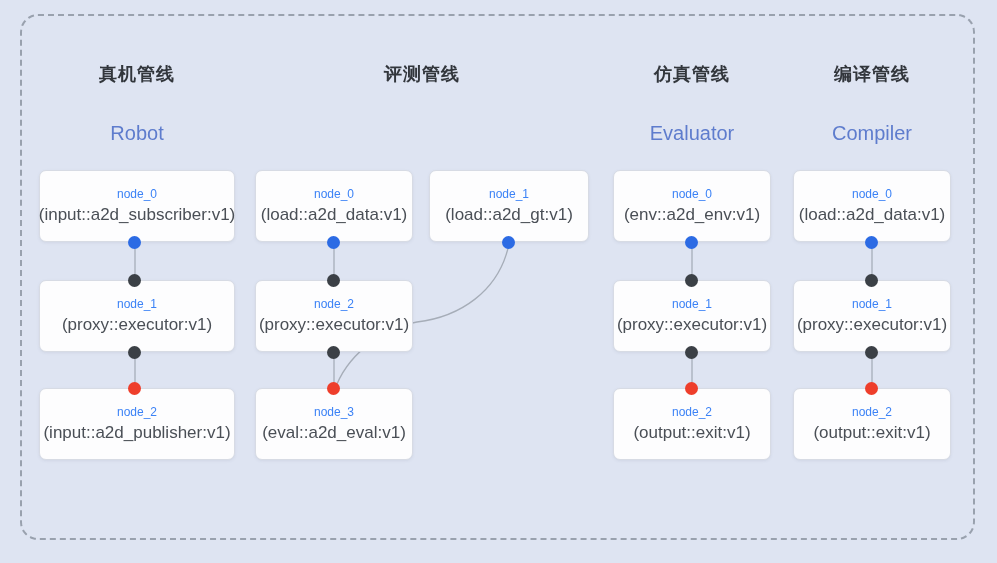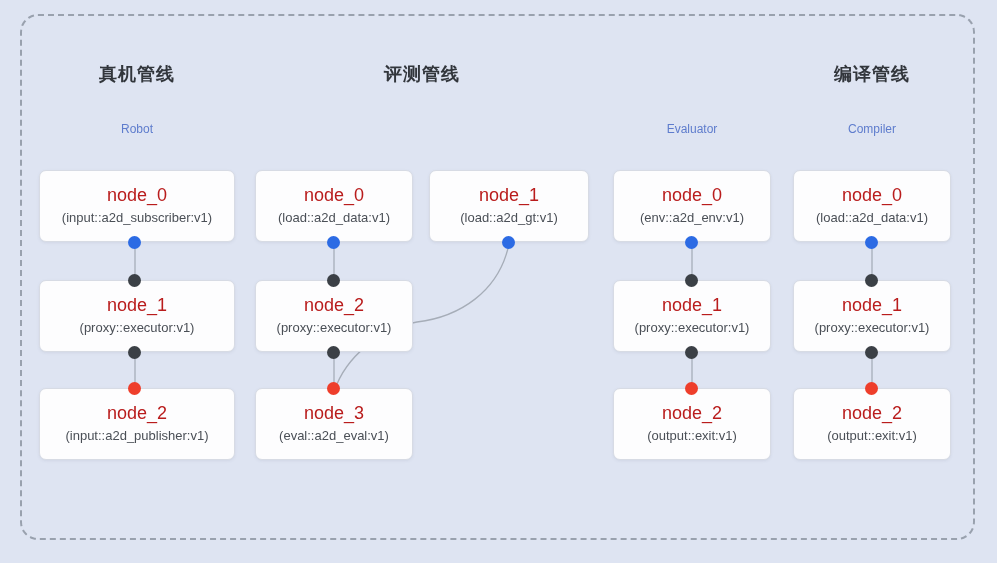--- a/index.html
+++ b/index.html
@@ -12,37 +12,37 @@
   .frame{
     position:absolute;left:20px;top:14px;width:951px;height:522px;
     border:2px dashed #99a1ae;border-radius:18px;
   }
   .col-title{
     position:absolute;text-align:center;
     font-size:18px;font-weight:bold;color:#32363c;letter-spacing:1px;
   }
   .col-sub{
     position:absolute;text-align:center;
-    font-size:12px;color:#5e7ccd;
+    font-size:20px;color:#5e7ccd;
   }
   .t-robot{left:39px;width:196px;}
   .t-eval{left:255px;width:334px;}
   .t-sim{left:613px;width:158px;}
   .t-comp{left:793px;width:158px;}
   .zh{top:62px;}
   .en{top:122px;}
   .node{
     position:absolute;height:72px;
     background:#fdfdfe;border:1px solid #d7dbe4;border-radius:7px;
     box-shadow:0 1px 3px rgba(90,100,130,0.10);
     display:flex;flex-direction:column;align-items:center;justify-content:center;
     gap:5px;box-sizing:border-box;
   }
-  .node .nm{font-size:18px;color:#b91c1c;line-height:1.1;}
-  .node .dt{font-size:13px;color:#4a4f56;line-height:1.1;}
+  .node .nm{font-size:12px;color:#3b82f6;line-height:1.1;}
+  .node .dt{font-size:17px;color:#4a4f56;line-height:1.1;}
   
   .c-robot{left:39px;width:196px;}
   .c-eval{left:255px;width:158px;}
   .c-eval2{left:429px;width:160px;}
   .c-sim{left:613px;width:158px;}
   .c-comp{left:793px;width:158px;}
   
   .r1{top:170px;} .r2{top:280px;} .r3{top:388px;}
   svg.wires{position:absolute;left:0;top:0;pointer-events:none;}
   .wire{fill:none;stroke:#a6adb8;stroke-width:1.3;}
@@ -56,20 +56,21 @@
 
 <div id="canvas">
 
   <div class="frame"></div>
 
   <div class="col-title zh t-robot">真机管线</div>
   <div class="col-sub en t-robot">Robot</div>
 
   <div class="col-title zh t-eval">评测管线</div>
 
+  <div class="col-title zh t-sim">仿真管线</div>
   <div class="col-sub en t-sim">Evaluator</div>
 
   <div class="col-title zh t-comp">编译管线</div>
   <div class="col-sub en t-comp">Compiler</div>
 
   <svg class="wires" width="997" height="563" aria-hidden="true">
 
     <path class="wire" d="M135 242 L135 280"></path>
     <path class="wire" d="M135 352 L135 388"></path>
 

